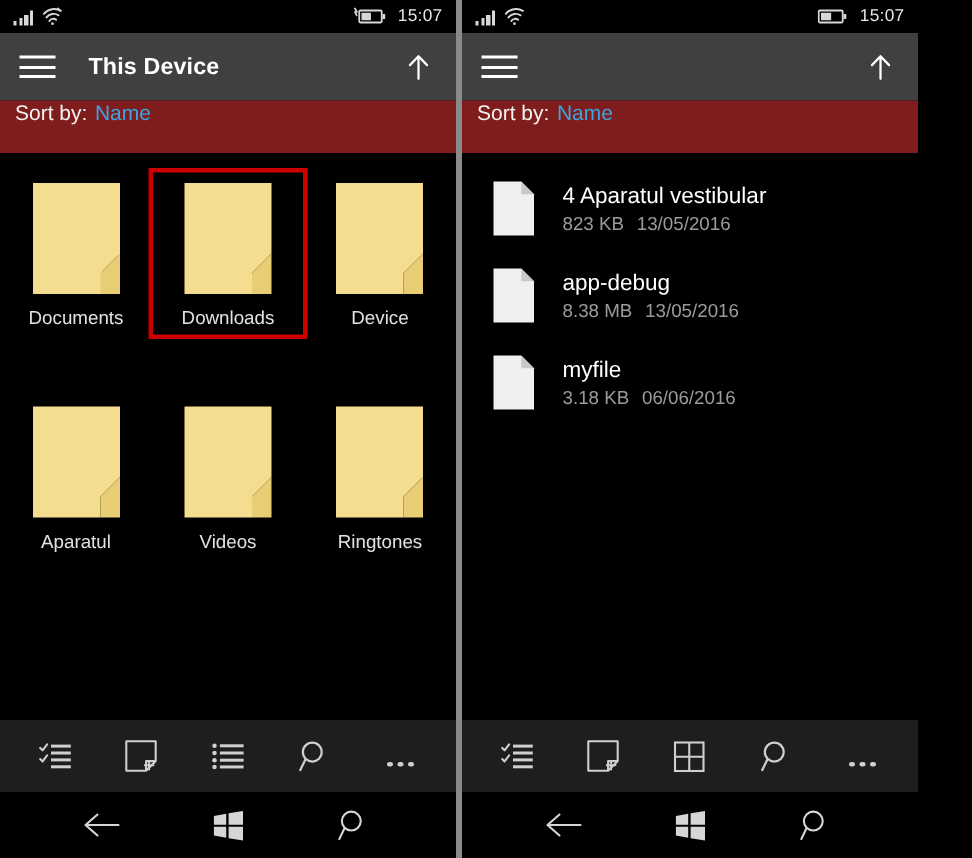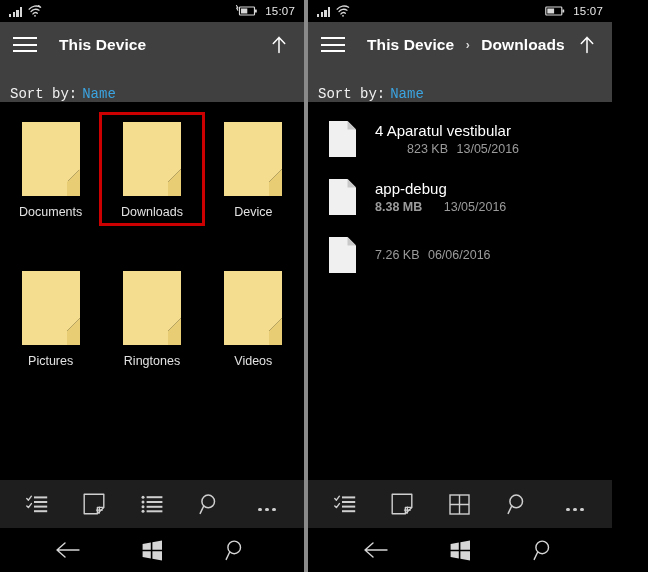--- a/index.html
+++ b/index.html
@@ -131,26 +131,25 @@
     width: 26px;
     height: 26px;
     cursor: pointer;
   }
 
   
   .sortrow {
     height: 35px;
     flex: 0 0 35px;
     display: flex;
-    align-items: flex-end;
+    align-items: flex-start;
     padding-left: 10px;
     box-sizing: border-box;
-    background: #404040;
+    background: #7f1d1d;
     font-size: 14px;
-    font-family: Liberation Mono, monospace;
   }
   .sortrow .lbl { color: #f2f2f2; }
   .sortrow .val { color: #3ba4e0; margin-left: 5px; cursor: pointer; }
 
   
   .content {
     flex: 1 1 auto;
     position: relative;
     background: #000000;
     overflow: hidden;
@@ -345,37 +344,37 @@
             <path d="M47 76 V62 L60 49 V76 Z" fill="#e9cd74"></path>
           </svg>
           <div class="folder-label">Device</div>
         </div>
 
         <div class="folder-cell">
           <svg width="62" height="78" viewBox="0 0 62 78">
             <path d="M2 2 H60 V49 L47 62 V76 H2 Z" fill="#f5dd8f"></path>
             <path d="M47 76 V62 L60 49 V76 Z" fill="#e9cd74"></path>
           </svg>
-          <div class="folder-label">Pictures</div>
+          <div class="folder-label">Aparatul</div>
         </div>
 
         <div class="folder-cell">
           <svg width="62" height="78" viewBox="0 0 62 78">
             <path d="M2 2 H60 V49 L47 62 V76 H2 Z" fill="#f5dd8f"></path>
             <path d="M47 76 V62 L60 49 V76 Z" fill="#e9cd74"></path>
           </svg>
-          <div class="folder-label">Ringtones</div>
+          <div class="folder-label">Videos</div>
         </div>
 
         <div class="folder-cell">
           <svg width="62" height="78" viewBox="0 0 62 78">
             <path d="M2 2 H60 V49 L47 62 V76 H2 Z" fill="#f5dd8f"></path>
             <path d="M47 76 V62 L60 49 V76 Z" fill="#e9cd74"></path>
           </svg>
-          <div class="folder-label">Videos</div>
+          <div class="folder-label">Ringtones</div>
         </div>
 
       </div>
     </div>
 
     <div class="appbar">
       <div class="appbar-btn">
         <svg width="22" height="20" viewBox="0 0 22 20">
           <path d="M0.8 4.6 L2.4 6.2 L5.4 2.2" fill="none" stroke="#cfcfcf" stroke-width="1.4" stroke-linecap="round" stroke-linejoin="round"></path>
           <path d="M0.8 12.0 L2.4 13.6 L5.4 9.6" fill="none" stroke="#cfcfcf" stroke-width="1.4" stroke-linecap="round" stroke-linejoin="round"></path>
@@ -473,25 +472,20 @@
         <span class="sb-time">15:07</span>
       </div>
     </div>
 
     <div class="titlebar">
       <div class="hamburger">
         <span></span>
           <span></span>
           <span></span>
       </div>
-      <div class="title-text">
-        <span>This Device</span>
-        <span class="bc-sep">›</span>
-        <span>Downloads</span>
-      </div>
       <svg class="uparrow" viewBox="0 0 26 26">
         <path d="M13 20.5 L13 5.5 M13 5.5 L7.3 11.4 M13 5.5 L18.7 11.4" fill="none" stroke="#ffffff" stroke-width="1.5" stroke-linecap="round" stroke-linejoin="round"></path>
       </svg>
     </div>
 
     <div class="sortrow">
       <span class="lbl">Sort by:</span>
       <span class="val">Name</span>
     </div>
 
@@ -499,48 +493,49 @@
       <div class="file-list">
 
         <div class="file-row">
           <svg class="file-icon" width="29" height="38" viewBox="0 0 29 38">
             <path d="M1 1 H19.5 L28 9.5 V37 H1 Z" fill="#f0f0f0"></path>
             <path d="M19.5 1 L28 9.5 H19.5 Z" fill="#c9c9c9"></path>
           </svg>
           <div class="file-meta">
             <div class="file-name">4 Aparatul vestibular</div>
             <div class="file-sub">
-              <span style="margin-right: 5px; margin-left: 32px;">823 KB</span>
+              <span style="margin-right: 5px;">823 KB</span>
               <span>13/05/2016</span>
             </div>
           </div>
         </div>
 
         <div class="file-row">
           <svg class="file-icon" width="29" height="38" viewBox="0 0 29 38">
             <path d="M1 1 H19.5 L28 9.5 V37 H1 Z" fill="#f0f0f0"></path>
             <path d="M19.5 1 L28 9.5 H19.5 Z" fill="#c9c9c9"></path>
           </svg>
           <div class="file-meta">
             <div class="file-name">app-debug</div>
             <div class="file-sub">
-              <span style="margin-right: 18px; font-weight: bold;">8.38 MB</span>
+              <span style="margin-right: 5px;">8.38 MB</span>
               <span>13/05/2016</span>
             </div>
           </div>
         </div>
 
         <div class="file-row">
           <svg class="file-icon" width="29" height="38" viewBox="0 0 29 38">
             <path d="M1 1 H19.5 L28 9.5 V37 H1 Z" fill="#f0f0f0"></path>
             <path d="M19.5 1 L28 9.5 H19.5 Z" fill="#c9c9c9"></path>
           </svg>
           <div class="file-meta">
+            <div class="file-name">myfile</div>
             <div class="file-sub">
-              <span style="margin-right: 5px;">7.26 KB</span>
+              <span style="margin-right: 5px;">3.18 KB</span>
               <span>06/06/2016</span>
             </div>
           </div>
         </div>
 
       </div>
     </div>
 
     <div class="appbar">
       <div class="appbar-btn">

